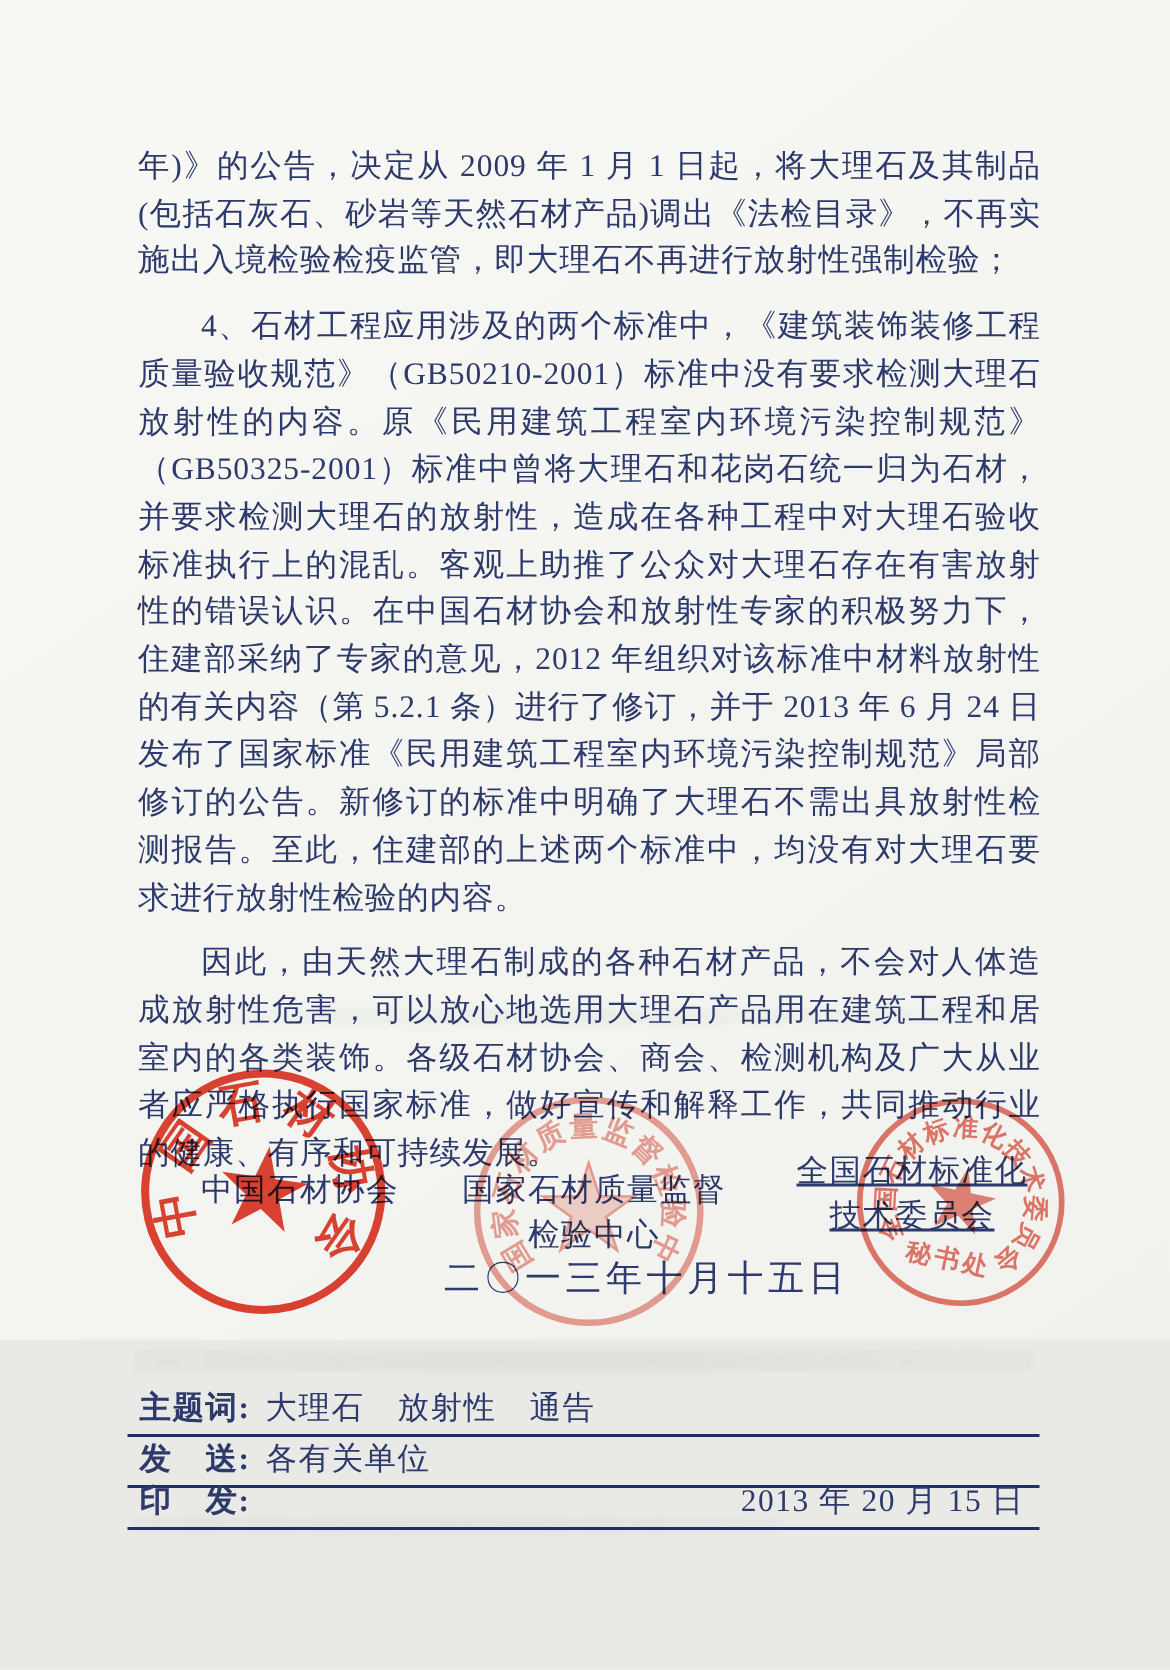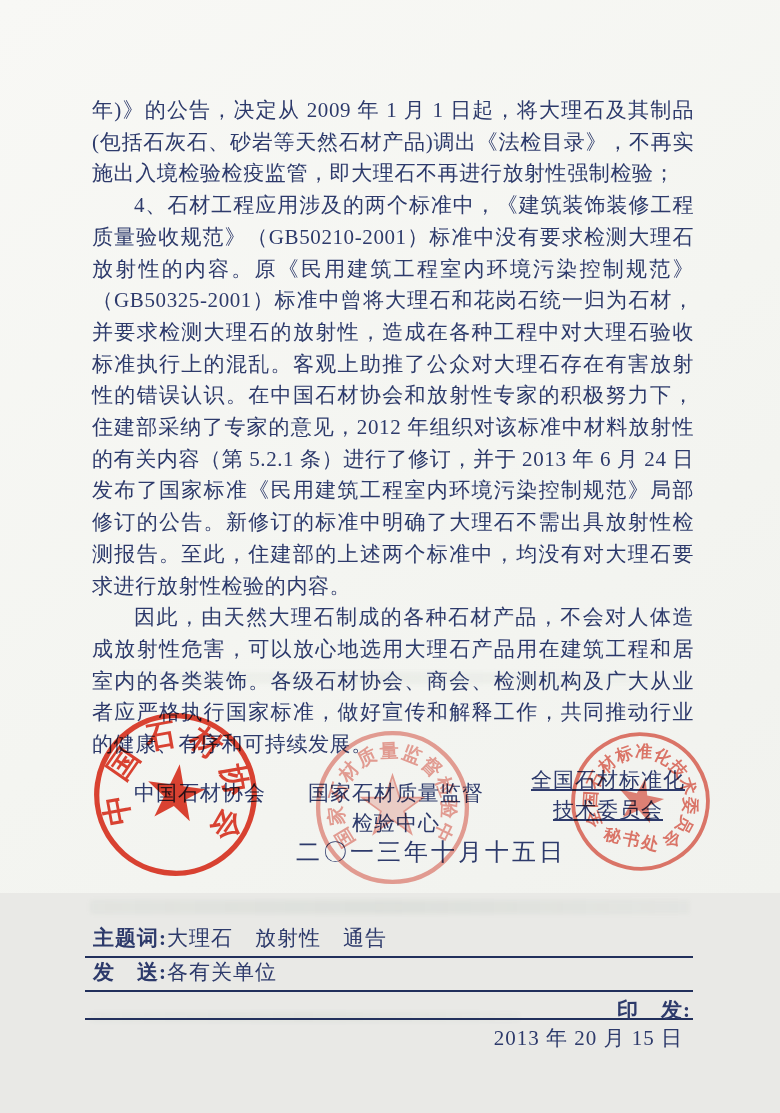--- a/index.html
+++ b/index.html
@@ -15,21 +15,21 @@
     background:linear-gradient(145deg,#f8f8f5 0%,#f4f5f1 55%,#f1f2ee 100%);
     color:#2d3a6b;
   }
   
   .body-text{
     position:absolute;left:92px;top:95px;width:602px;
     font-size:21px;line-height:31.7px;letter-spacing:0.6px;
     text-align:justify;
   }
   .body-text p{margin:0;}
-  .body-text p.indent{text-indent:2em;}
+  .body-text p.indent{text-indent:2em;margin-top:12px;}
   
   .sig{position:absolute;font-size:21px;letter-spacing:1px;text-align:center;line-height:30px;}
   .sig-0{left:128px;top:778px;width:144px;}
   .sig-1{left:300px;top:758px;width:192px;margin-top:20px;}
   .sig-2{left:512px;top:765px;width:192px;text-decoration:underline;}
   .date-line{
     position:absolute;left:296px;top:836px;
     font-size:24px;letter-spacing:3px;
   }
   
@@ -41,23 +41,23 @@
   .stamp text{font-family:"Liberation Serif","DejaVu Serif",serif;font-weight:bold;}
   
   .footer{position:absolute;left:85px;top:926px;width:608px;font-size:21px;}
   .frow{
     display:flex;align-items:flex-end;
     border-bottom:2px solid #22305c;
     padding:4px 2px 4px 8px;box-sizing:border-box;
   }
   .frow-0{height:32px;}
   .frow-1{height:34px;}
-  .frow-2{height:28px;flex-direction:column;}
+  .frow-2{height:28px;}
   .flabel{font-weight:bold;letter-spacing:1px;white-space:pre;}
-  .fvalue{letter-spacing:1px;white-space:pre;}
+  .fvalue{margin-left:10px;letter-spacing:1px;white-space:pre;}
   .fright{margin-left:auto;padding-right:8px;letter-spacing:1px;}
   
   .ghost{position:absolute;background:linear-gradient(90deg,rgba(110,140,120,.05),rgba(110,140,120,.09),rgba(110,140,120,.04));filter:blur(2px);border-radius:3px;}
   .ghost-1{left:90px;top:900px;width:600px;height:14px;}
   .ghost-2{left:120px;top:672px;width:540px;height:12px;opacity:.7;}
   .ghost-3{left:90px;top:1012px;width:430px;height:10px;opacity:.8;}
 </style>
 </head>
 <body>
 

